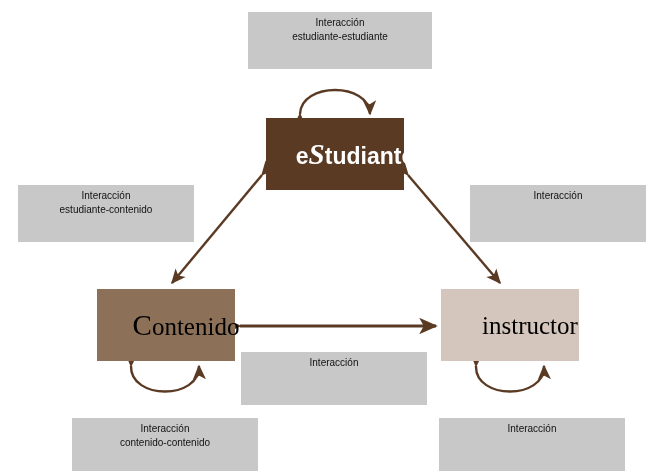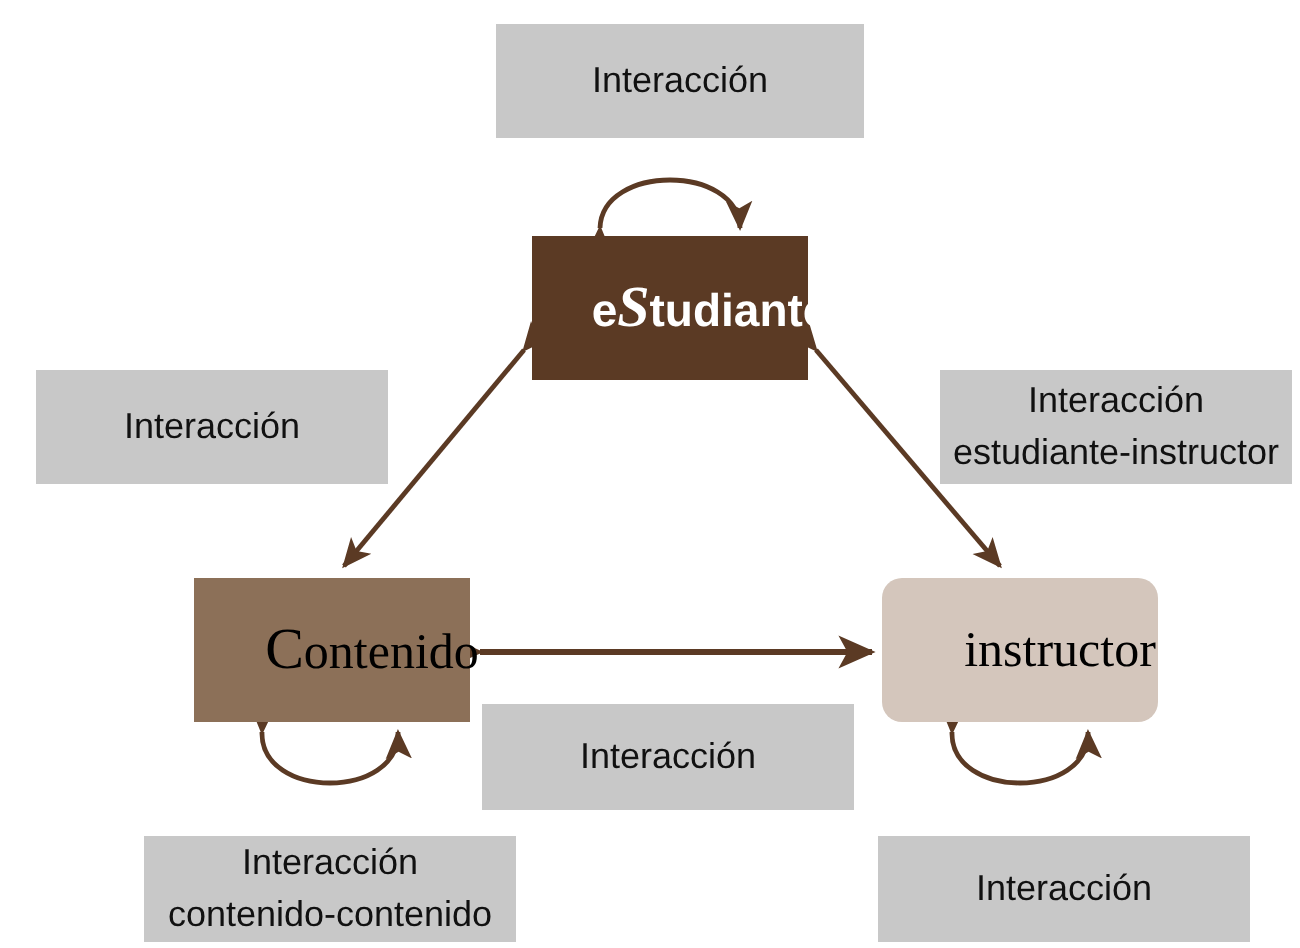--- a/index.html
+++ b/index.html
@@ -66,41 +66,40 @@
   }
   #node-content .fancy-cap {
     font-size: 29px;
   }
   #node-instructor {
     left: 441px;
     top: 289px;
     width: 138px;
     height: 72px;
     background: #D4C6BC;
-    border-radius: 10px;
   }
   #node-instructor .node-label {
     color: #000000;
     font-size: 25px;
   }
   
   .plate {
     position: absolute;
     background: #C8C8C8;
     color: #111111;
     font-family: "Liberation Sans", sans-serif;
-    font-size: 18px;
+    font-size: 10px;
     line-height: 1.42;
     text-align: center;
     display: flex;
     flex-direction: column;
     align-items: center;
-    justify-content: center;
+    justify-content: flex-start;
     box-sizing: border-box;
-    padding: 16px 9px;
+    padding: 4px 9px;
     z-index: 4;
   }
   .plate span { display: block; white-space: nowrap; }
   #plate-ss  { left: 248px; top: 12px;  width: 184px; height: 57px; }
   #plate-sc  { left: 18px;  top: 185px; width: 176px; height: 57px; }
   #plate-si  { left: 470px; top: 185px; width: 176px; height: 57px; }
   #plate-ci  { left: 241px; top: 352px; width: 186px; height: 53px; }
   #plate-cc  { left: 72px;  top: 418px; width: 186px; height: 53px; }
   #plate-ii  { left: 439px; top: 418px; width: 186px; height: 53px; }
 
@@ -145,29 +144,30 @@
   <div class="node" id="node-content">
     <div class="node-label"><span class="fancy-cap">C</span><span>ontenido</span></div>
   </div>
 
   <div class="node" id="node-instructor">
     <div class="node-label">instructor</div>
   </div>
 
   <div class="plate" id="plate-ss">
     <span>Interacción</span>
+    <span>estudiante-estudiante</span>
   </div>
 
   <div class="plate" id="plate-sc">
     <span>Interacción</span>
+    <span>estudiante-contenido</span>
   </div>
 
   <div class="plate" id="plate-si">
     <span>Interacción</span>
-    <span>estudiante-instructor</span>
   </div>
 
   <div class="plate" id="plate-ci">
     <span>Interacción</span>
   </div>
 
   <div class="plate" id="plate-cc">
     <span>Interacción</span>
     <span>contenido-contenido</span>
   </div>

